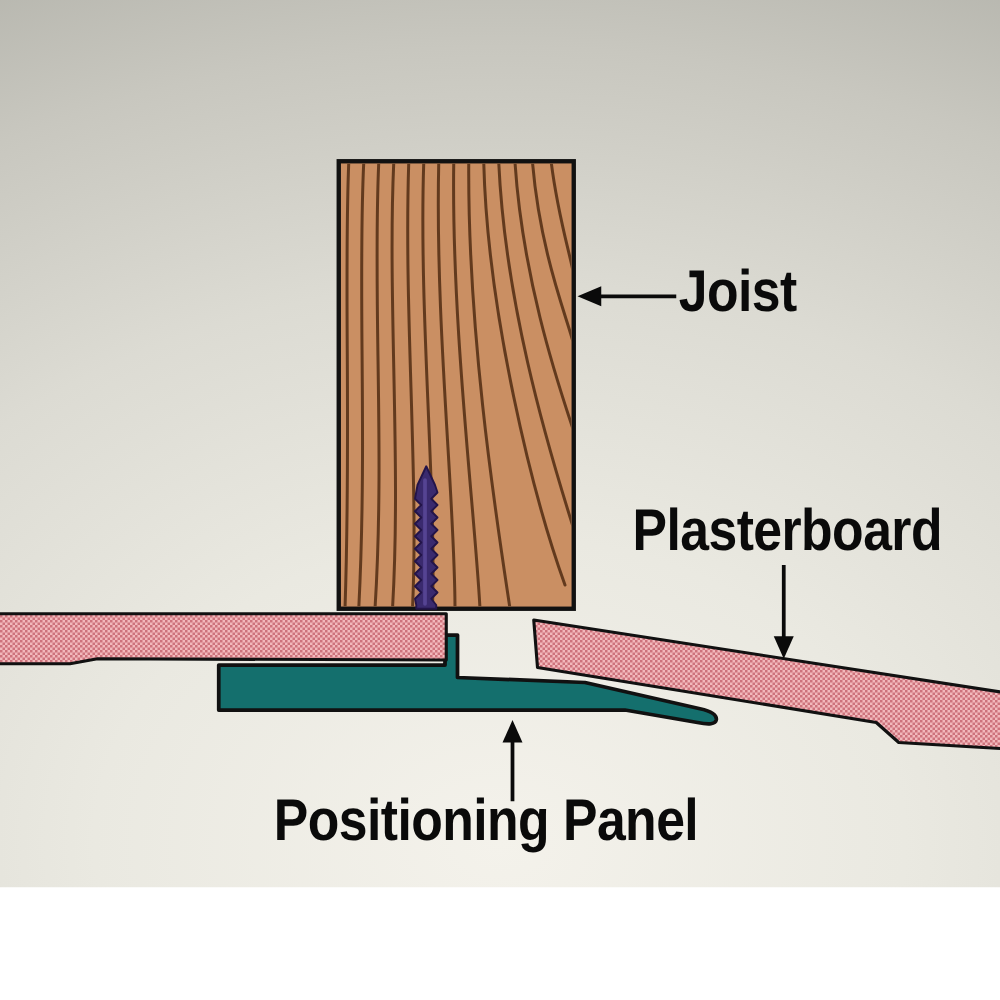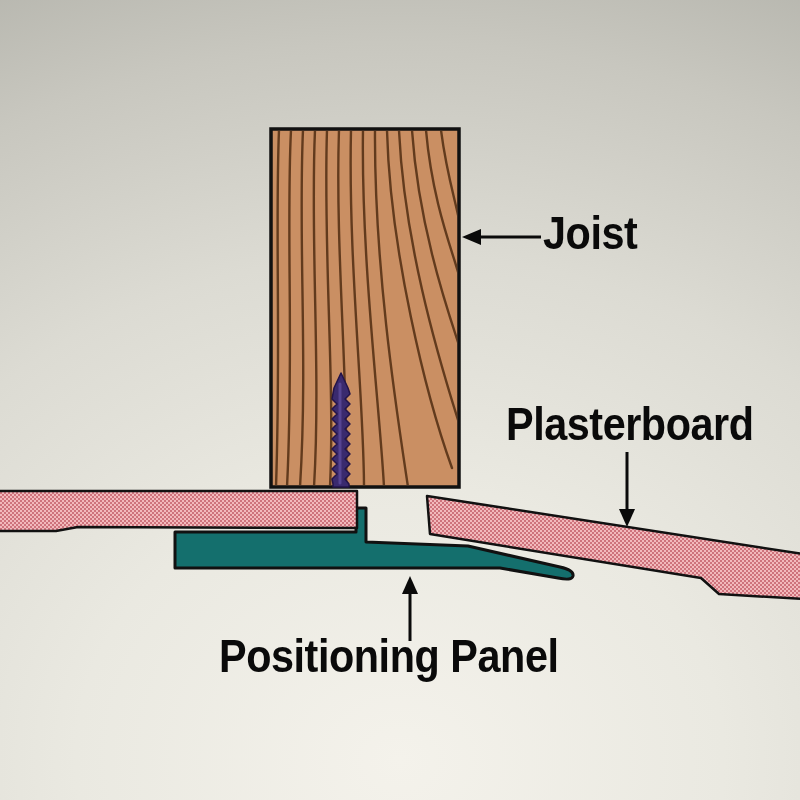--- a/index.html
+++ b/index.html
@@ -1,18 +1,18 @@
 <!DOCTYPE html>
 <html><head>
 <meta charset="utf-8">
 <style>
   html,body{margin:0;padding:0;}
   .stage{
     position:relative;
-    width:800px;height:800px;
+    width:800px;height:710px;
     overflow:hidden;
     background:
       radial-gradient(135% 115% at 50% 95%,
         #f4f2eb 0%,
         #eae9e1 30%,
         #dcdbd3 55%,
         #c8c7bf 78%,
         #aeaea6 100%);
     font-family:"Liberation Sans", sans-serif;
   }

